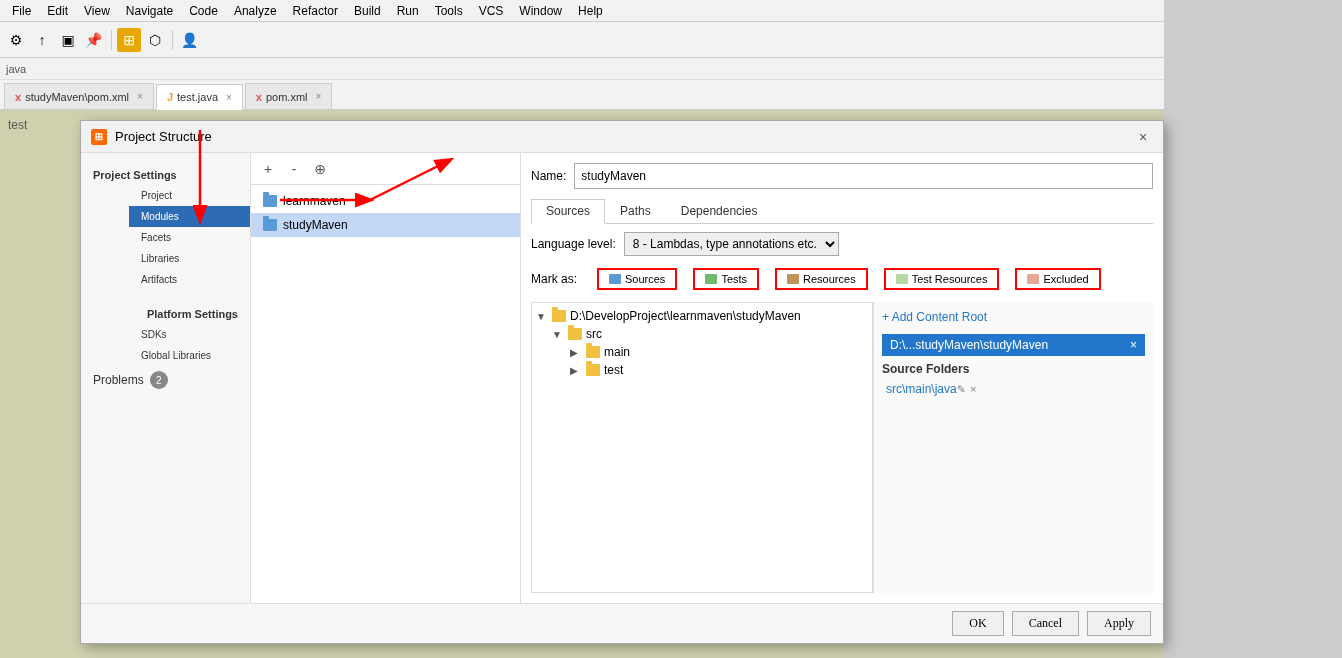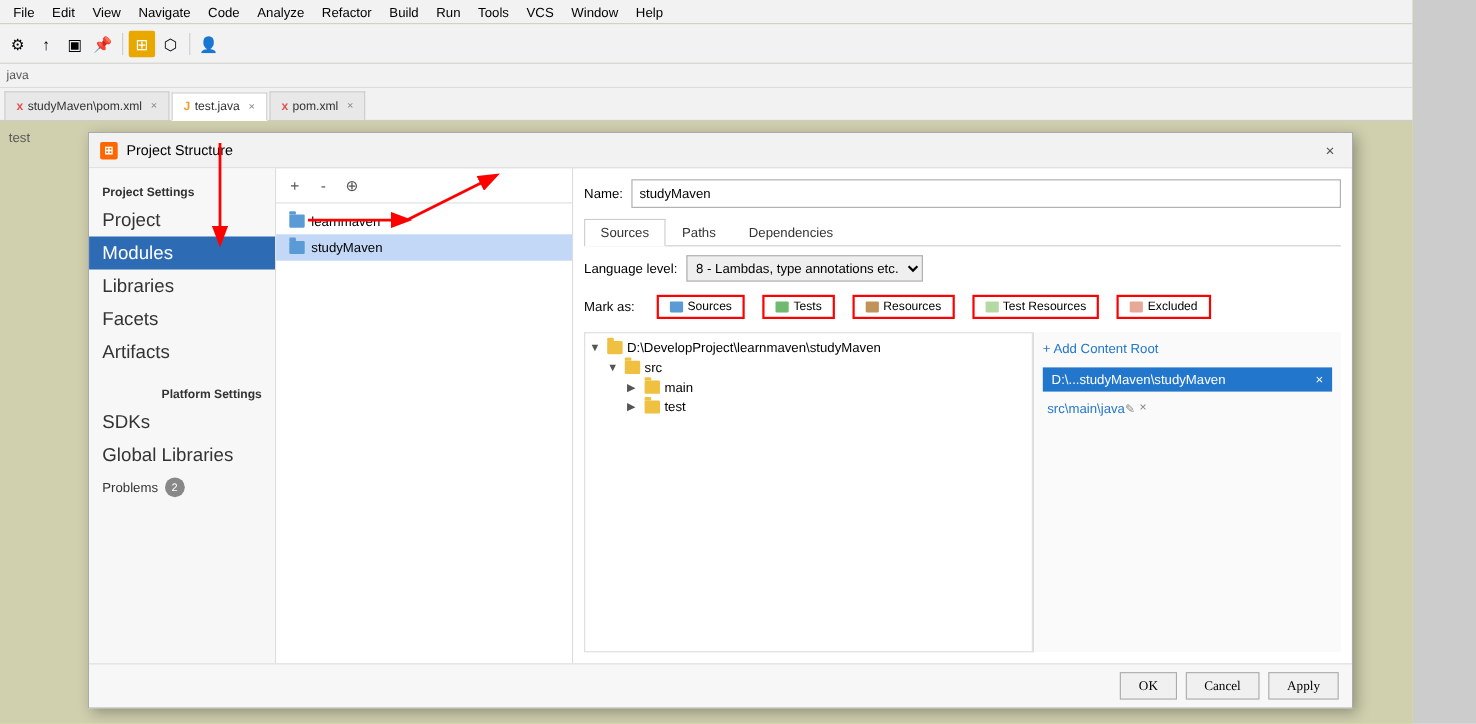--- a/index.html
+++ b/index.html
@@ -1,18 +1,18 @@
 <!DOCTYPE html>
 <html><head>
   <meta charset="utf-8">
   <style>
     * { box-sizing: border-box; margin: 0; padding: 0; }
     body { font-family: 'Segoe UI', Arial, sans-serif; font-size: 12px; background: #ccc; overflow: hidden; }
 
-    .ide-window { width: 1284px; height: 658px; background: #bef264; position: relative; }
+    .ide-window { width: 1164px; height: 658px; background: #404040; position: relative; }
 
     
     .menubar { height: 22px; background: #f2f2f2; display: flex; align-items: center; padding: 0 4px; border-bottom: 1px solid #ccc; }
     .menubar-item { padding: 2px 8px; font-size: 12px; cursor: pointer; }
 
     
     .toolbar { height: 36px; background: #f2f2f2; display: flex; align-items: center; padding: 0 4px; border-bottom: 1px solid #ccc; gap: 2px; }
     .toolbar-btn { width: 24px; height: 24px; display: flex; align-items: center; justify-content: center; cursor: pointer; border: none; background: transparent; font-size: 14px; }
     .toolbar-separator { width: 1px; height: 20px; background: #ccc; margin: 0 3px; }
 
@@ -37,21 +37,21 @@
     .dialog-titlebar { height: 32px; background: #f2f2f2; border-bottom: 1px solid #ddd; display: flex; align-items: center; padding: 0 10px; }
     .dialog-title-icon { width: 16px; height: 16px; background: #ff6600; border-radius: 2px; margin-right: 8px; display: flex; align-items: center; justify-content: center; color: white; font-size: 10px; font-weight: bold; }
     .dialog-title-text { font-size: 13px; font-weight: 500; flex: 1; }
     .dialog-close-btn { width: 20px; height: 20px; display: flex; align-items: center; justify-content: center; cursor: pointer; font-size: 14px; color: #555; }
 
     .dialog-body { display: flex; flex-direction: row; height: 450px; }
 
     
     .left-panel { width: 170px; background: #f7f7f7; border-right: 1px solid #ddd; padding: 10px 0; }
     .left-section-title { font-size: 11px; font-weight: bold; color: #333; padding: 6px 12px 4px; }
-    .left-item { padding: 5px 12px; font-size: 17px; color: #333; cursor: pointer; }
+    .left-item { padding: 5px 12px; font-size: 10px; color: #333; cursor: pointer; margin-left: 48px; }
     .left-item.active { background: #2d6bb5; color: white; }
     .left-section-title.platform { margin-top: 12px; text-align: right; }
 
     
     .problems-row { display: flex; align-items: center; padding: 5px 12px; font-size: 12px; color: #333; cursor: pointer; }
     .badge { background: #888; color: white; border-radius: 50%; width: 18px; height: 18px; display: flex; align-items: center; justify-content: center; font-size: 10px; margin-left: 6px; }
 
     
     .middle-panel { width: 270px; border-right: 1px solid #ddd; display: flex; flex-direction: column; }
     .middle-toolbar { height: 32px; display: flex; align-items: center; padding: 0 6px; gap: 4px; border-bottom: 1px solid #ddd; }
@@ -177,22 +177,22 @@
           <span class="dialog-title-text">Project Structure</span>
           <div class="dialog-close-btn">×</div>
         </div>
 
         <div class="dialog-body">
 
           <div class="left-panel">
             <div class="left-section-title">Project Settings</div>
             <div class="left-item">Project</div>
             <div class="left-item active">Modules</div>
+            <div class="left-item">Facets</div>
             <div class="left-item">Libraries</div>
-            <div class="left-item">Facets</div>
             <div class="left-item">Artifacts</div>
             <div class="left-section-title platform">Platform Settings</div>
             <div class="left-item">SDKs</div>
             <div class="left-item">Global Libraries</div>
             <div class="problems-row">
               <span>Problems</span>
               <span class="badge">2</span>
             </div>
           </div>
 
@@ -284,20 +284,21 @@
                   </div>
                 </div>
               </div>
 
               <div class="info-panel">
                 <div class="add-content-root">+ Add Content Root</div>
                 <div class="info-module-header">
                   <span>D:\...studyMaven\studyMaven</span>
                   <span style="cursor:pointer;">×</span>
                 </div>
+                <div class="info-section-title">Source Folders</div>
                 <div class="source-folder-item">
                   <span>src\main\java</span>
                   <div class="sf-actions">
                     <span class="sf-action">✎</span>
                     <span class="sf-action">×</span>
                   </div>
                 </div>
               </div>
             </div>
 

